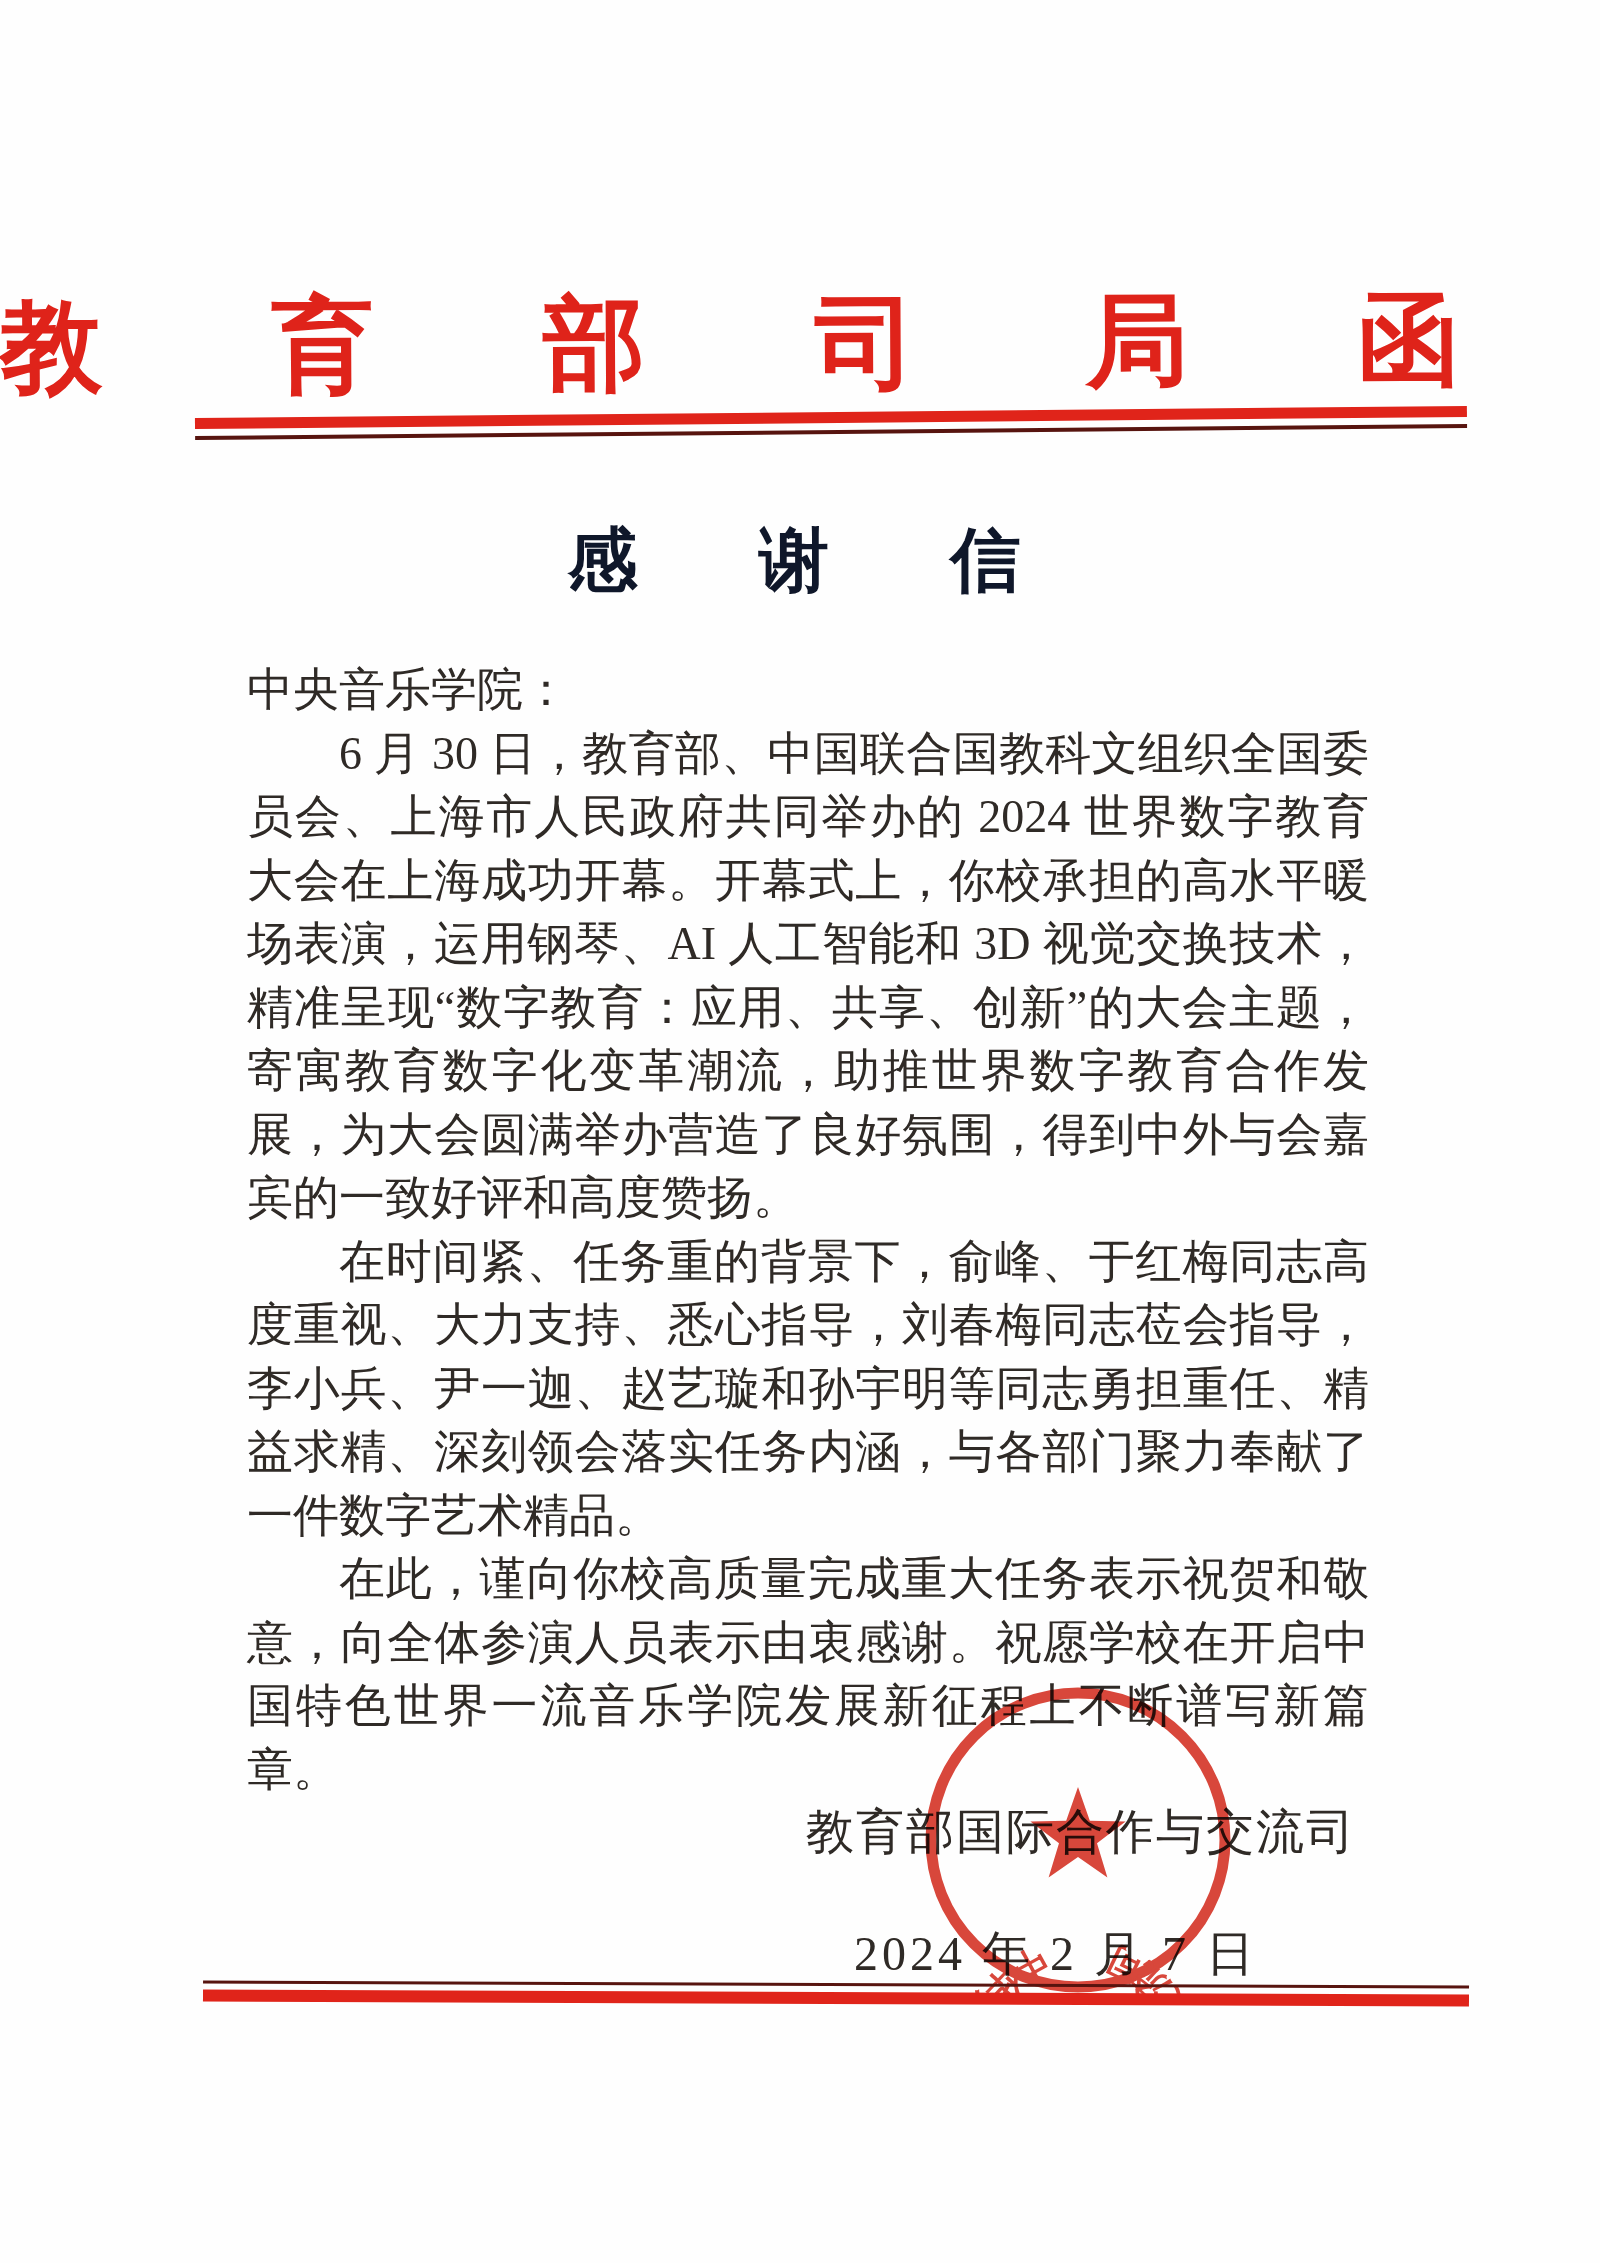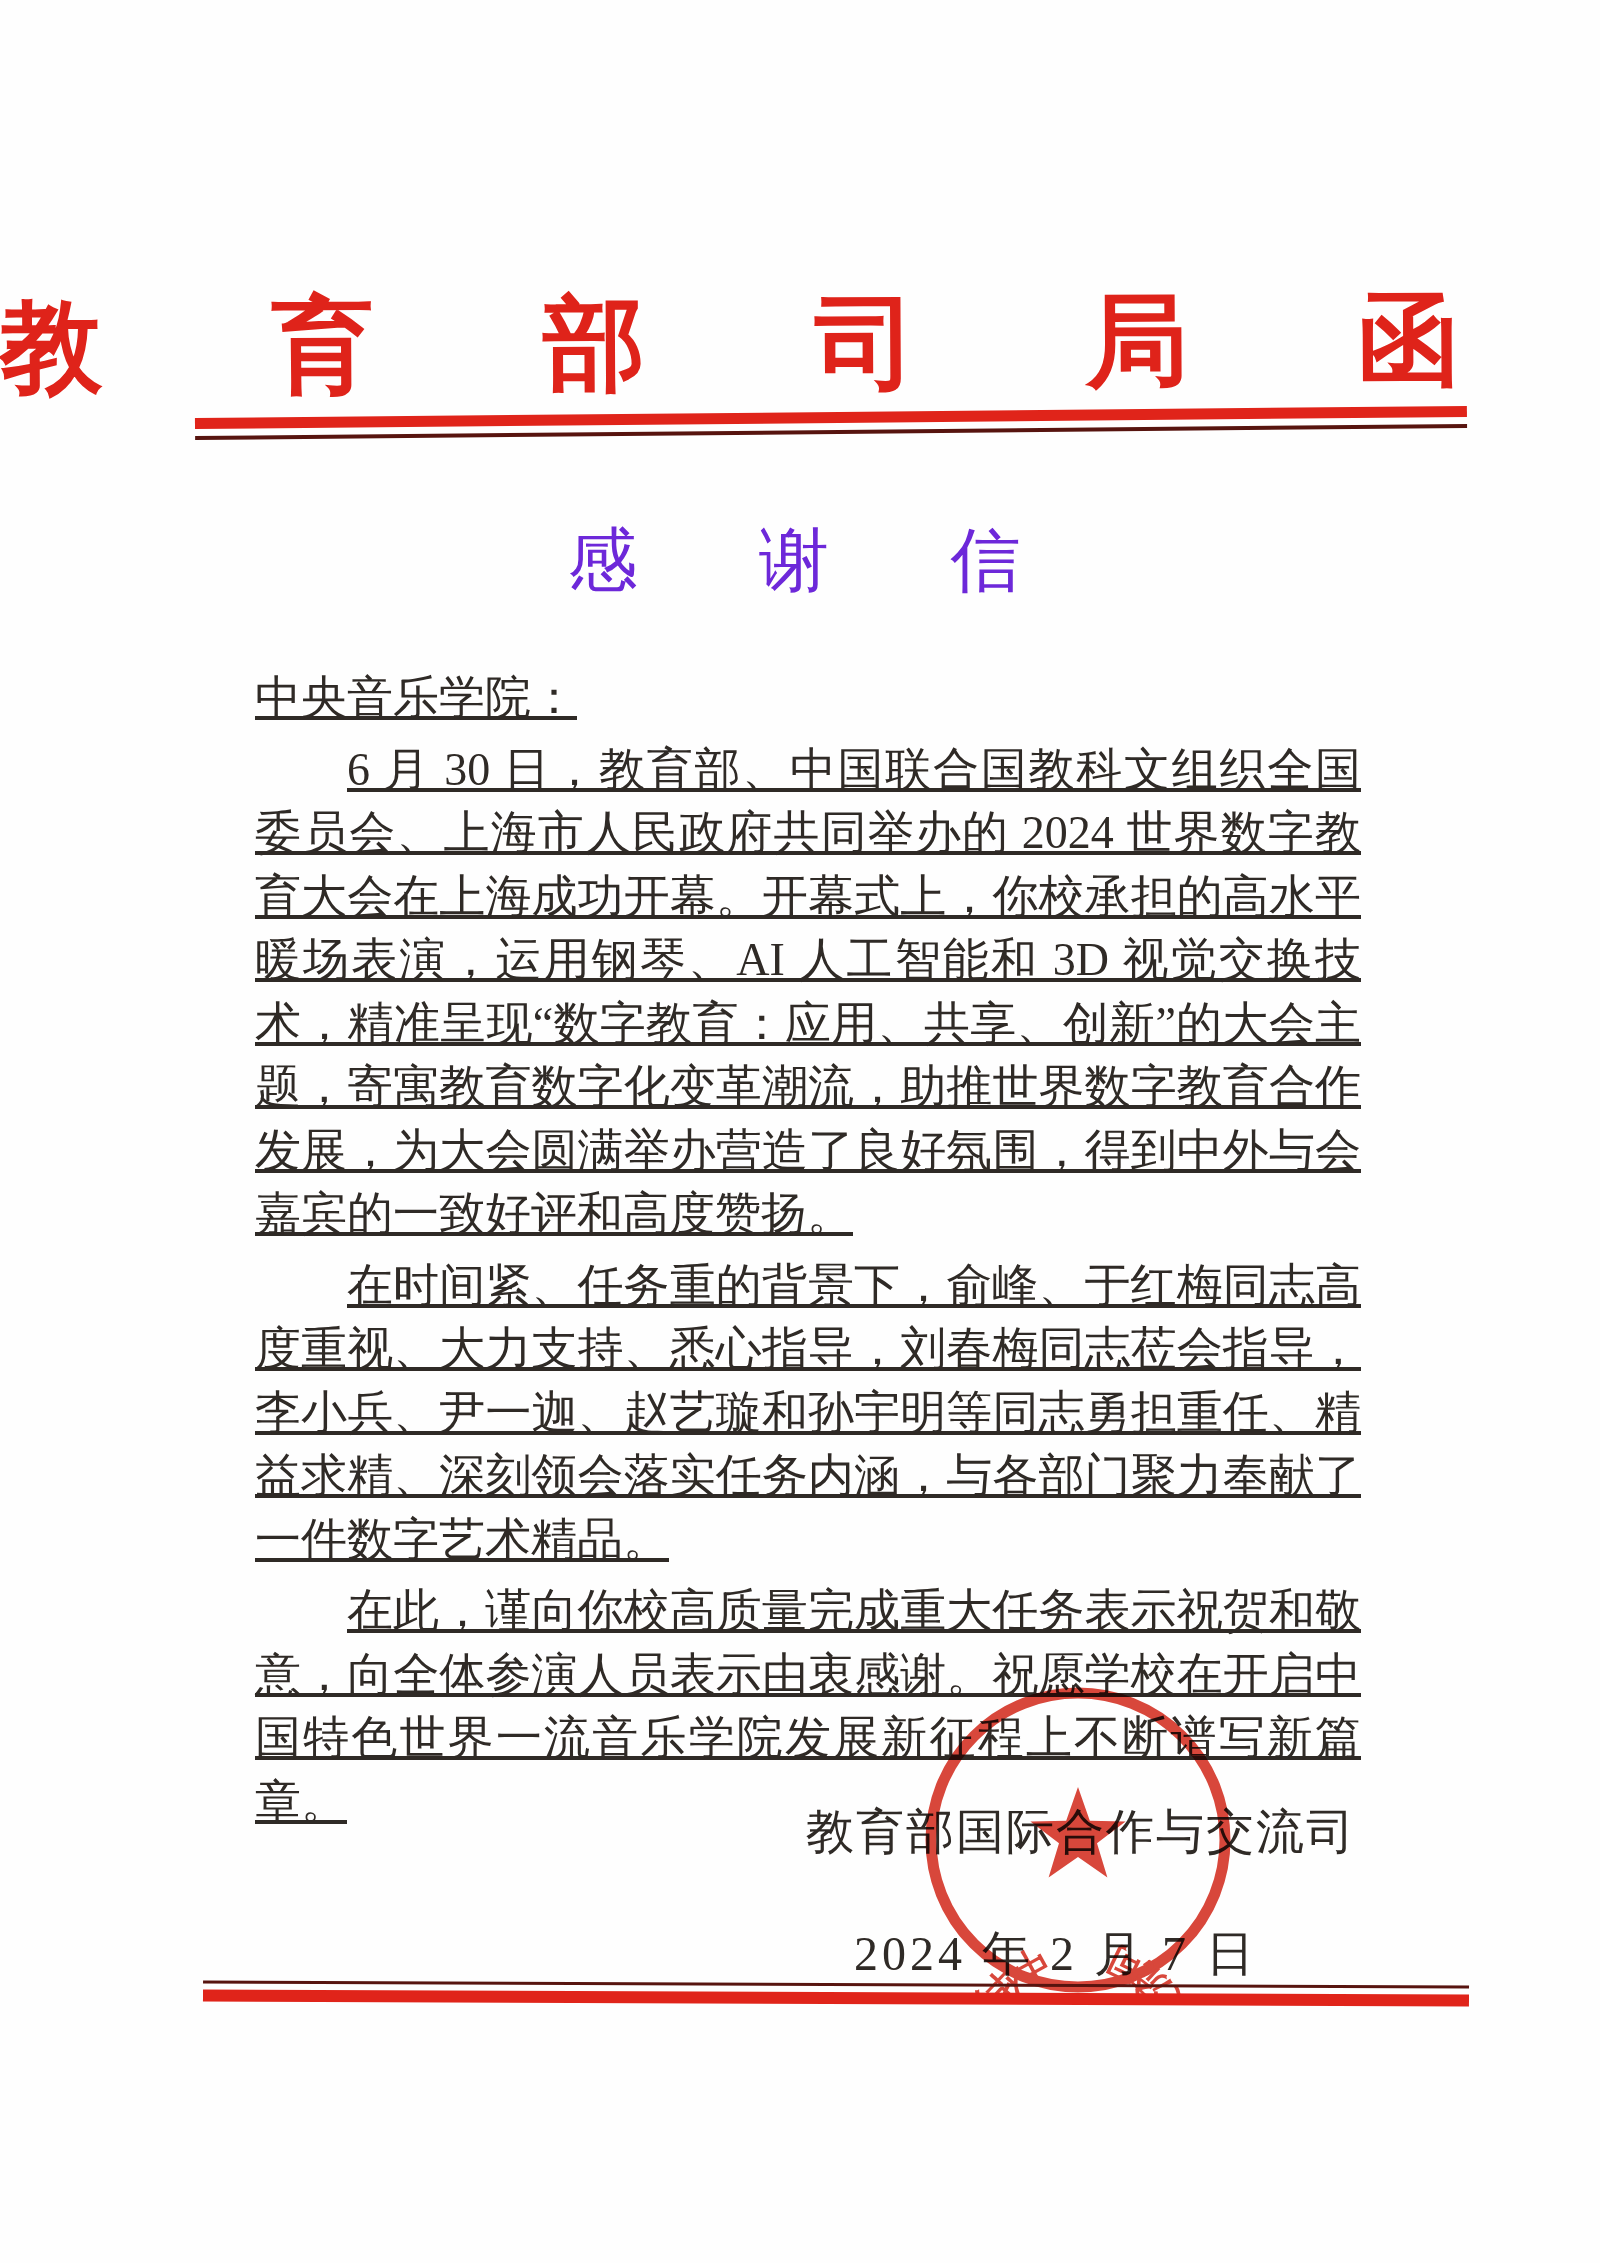--- a/index.html
+++ b/index.html
@@ -25,32 +25,32 @@
   .rule-bottom{top:1983px;left:203px;width:1266px;transform:rotate(0.22deg);}
   .rule .thick{height:11px;background:#e0241a;}
   .rule .thin{height:4px;background:#57140f;}
   .rule-top .gap{height:7px;}
   .rule-bottom .gap{height:6px;}
   .rule-bottom .thick{height:12px;}
   .rule-bottom .thin{height:3px;}
   
   .letter-title{
     position:absolute;top:514px;left:0;width:1588px;
-    text-align:center;color:#6d28d9;
-    font-size:70px;font-weight:normal;white-space:nowrap;
+    text-align:center;color:#0f172a;
+    font-size:70px;font-weight:bold;white-space:nowrap;
   }
   .letter-title .spaced{letter-spacing:52px;margin-right:-52px;}
   
   .body-block{
     position:absolute;top:658px;left:247px;width:1122px;
     color:#2f2a26;
     font-size:46px;line-height:63.5px;
     text-align:justify;text-justify:inter-ideograph;
   }
-  .body-block p{margin:8px;text-indent:2em;text-decoration:underline;}
+  .body-block p{margin:0;text-indent:2em;}
   .body-block p.salutation{text-indent:0;}
   
   .sig-line{
     position:absolute;top:1800px;left:806px;width:500px;
     text-align:center;color:#2f2a26;font-size:48px;white-space:nowrap;
     letter-spacing:2px;
   }
   .date-line{
     position:absolute;top:1922px;left:806px;width:500px;
     text-align:center;color:#2f2a26;font-size:48px;white-space:nowrap;

